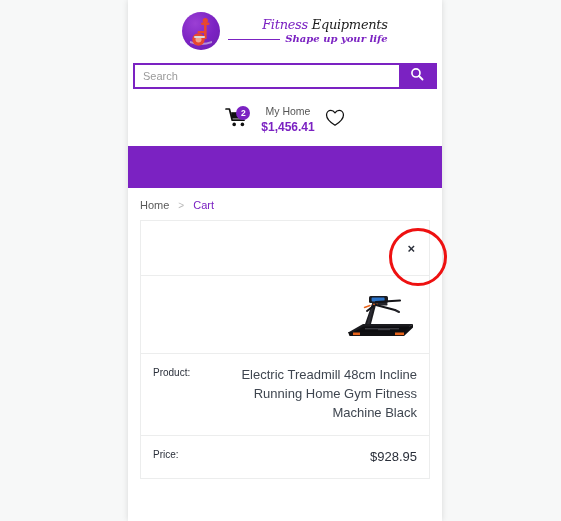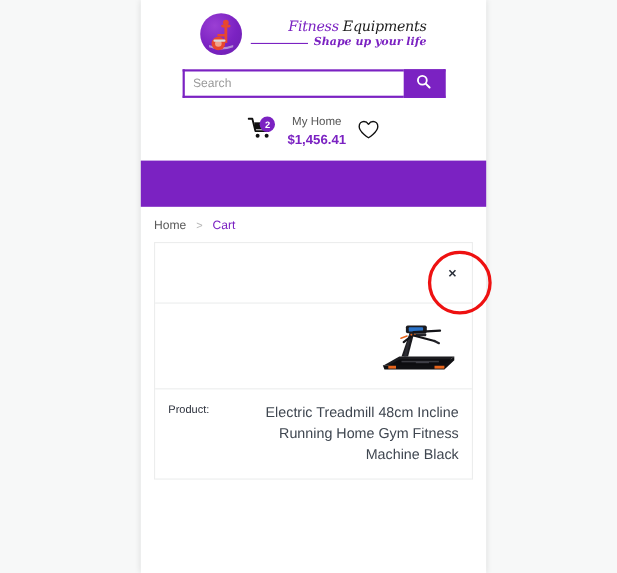--- a/index.html
+++ b/index.html
@@ -80,21 +80,21 @@
   }
 
   
   .search-row {
     display: flex;
     justify-content: center;
     margin-top: 11px;
   }
   .search-wrap {
     display: flex;
-    width: 239px;
+    width: 304px;
     height: 26px;
   }
   .search-input {
     flex: 1;
     border: 2px solid #7b22c2;
     border-right: none;
     outline: none;
     font-family: "Liberation Sans", sans-serif;
     font-size: 11px;
     color: #444;
@@ -375,18 +375,22 @@
           <rect x="35" y="41" width="12" height="1.2" fill="#575760" opacity="0.6"></rect>
         </svg>
       </span>
     </div>
 
     <div class="cart-row-item row-kv">
       <span class="kv-label">Product:</span>
       <span class="kv-value">Electric Treadmill 48cm Incline Running Home Gym Fitness Machine Black</span>
     </div>
 
+    <div class="cart-row-item row-kv">
+      <span class="kv-label">Price:</span>
+      <span class="kv-value kv-value-strong">$928.95</span>
+    </div>
 
 
   </div>
 </div>
 
 <div class="annotation-circle"></div>
 
 </body></html>

